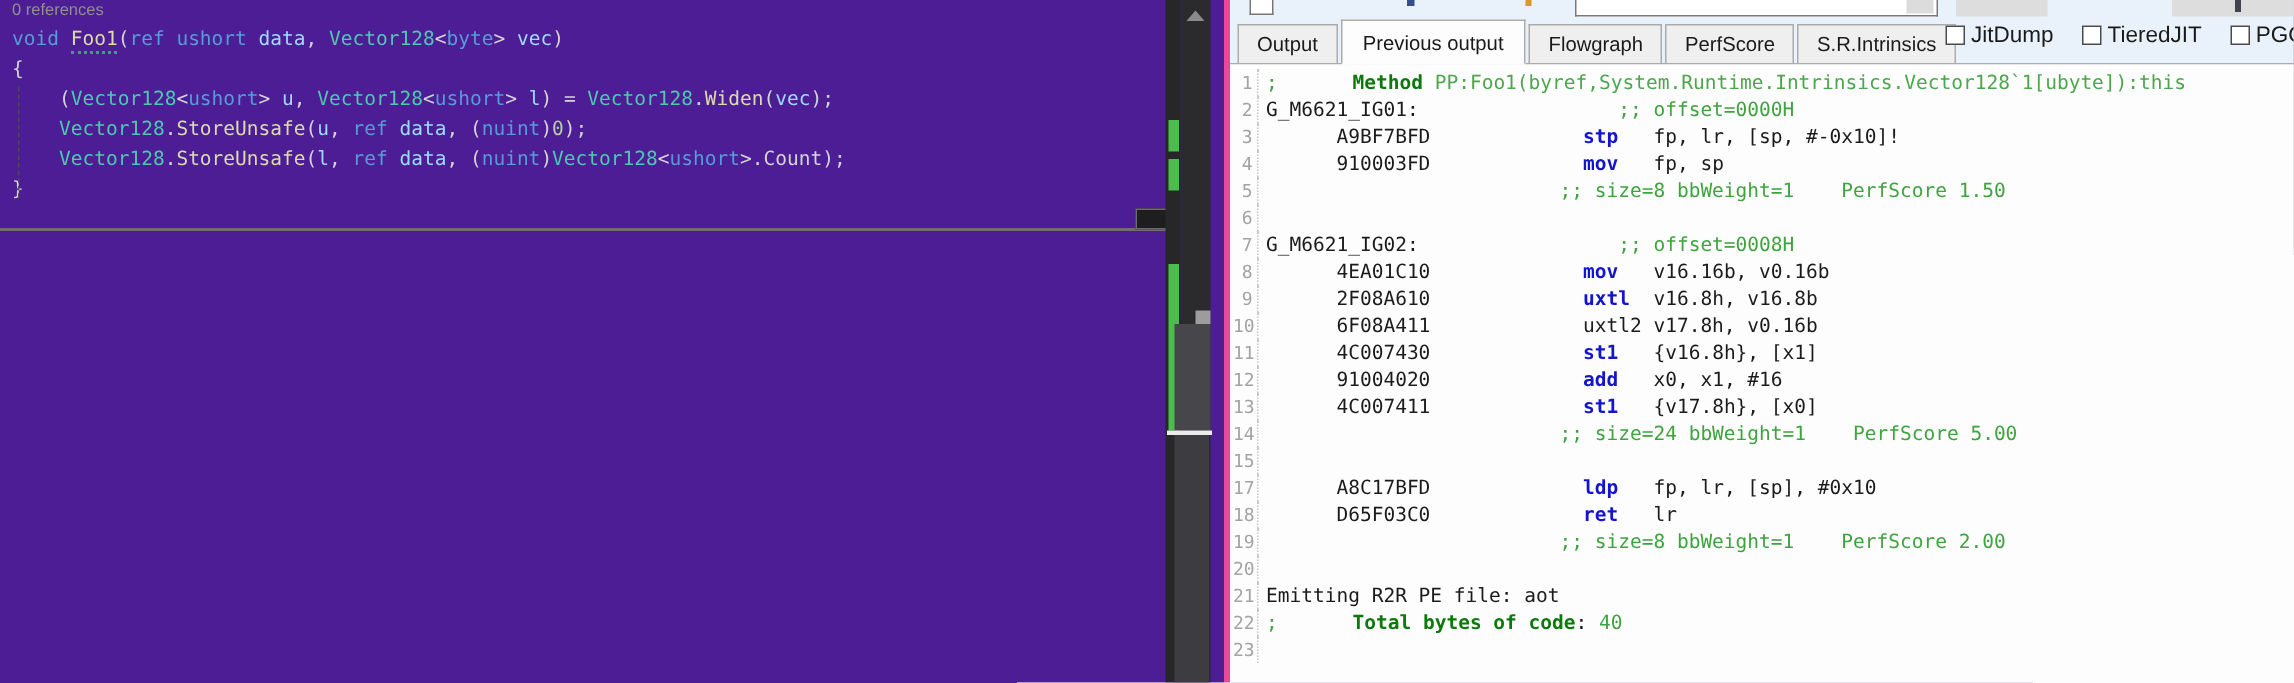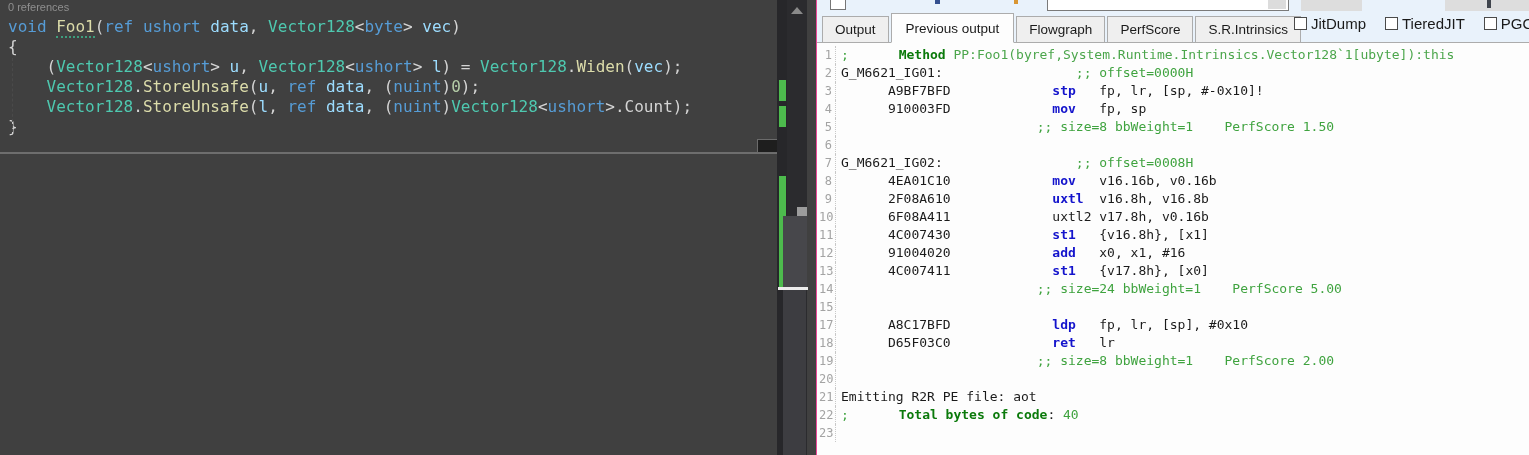--- a/index.html
+++ b/index.html
@@ -1,25 +1,25 @@
 <!DOCTYPE html>
 <html><head>
 <meta charset="utf-8">
 <style>
   * { margin:0; padding:0; box-sizing:border-box; }
   html,body { width:1529px; height:455px; overflow:hidden; background:#fff;
               font-family:"Liberation Sans", sans-serif; }
   #stage { position:relative; width:1529px; height:455px; overflow:hidden; }
 
   
-  #editor { position:absolute; left:0; top:0; width:816px; height:455px; background:#404040; }
+  #editor { position:absolute; left:0; top:0; width:816px; height:455px; background:#4c1d95; }
   .codelens { position:absolute; left:8px; top:1px; font-size:11px; color:#8f8f8f;
               font-family:"Liberation Sans", sans-serif; }
   #code { position:absolute; left:8px; top:17px; font-family:"DejaVu Sans Mono", monospace;
-          font-size:16px; line-height:20px; white-space:pre; }
+          font-size:13px; line-height:20px; white-space:pre; }
   .c-kw { color:#569cd6; } .c-ty { color:#4ec9b0; } .c-me { color:#dcdcaa; }
   .c-pa { color:#9cdcfe; } .c-pu { color:#d4d4d4; } .c-nu { color:#b5cea8; }
   .uline { border-bottom:2px dotted #3e9e7e; }
   #indent-guide { position:absolute; left:12px; top:58px; height:74px; width:0;
                   border-left:1px dashed #4a4a4a; }
   #splitter { position:absolute; left:0; top:152px; width:784px; height:2px; background:#6e6e6e; }
   #splitter-cap { position:absolute; left:757px; top:139px; width:27px; height:14px;
                   border:1px solid #6b6b6b; background:#1e1e1e; }
   
   #sb-margin { position:absolute; left:777px; top:0; width:10px; height:455px; background:#27272a; }
@@ -28,21 +28,21 @@
   #sb-arrow { position:absolute; left:791px; top:7px; width:0; height:0;
               border-left:6px solid transparent; border-right:6px solid transparent;
               border-bottom:7px solid #8a8a8a; }
   #sb-knob { position:absolute; left:797px; top:207px; width:10px; height:9px; background:#9c9c9c; }
   #sb-thumb { position:absolute; left:783px; top:216px; width:24px; height:71px; background:#47474b; }
   #sb-white { position:absolute; left:778px; top:287px; width:30px; height:3px; background:#ececec; }
   #sb-lower { position:absolute; left:783px; top:290px; width:23px; height:165px; background:#3d3d41; }
 
   
   #panel { position:absolute; left:816px; top:0; width:713px; height:455px;
-           background:#e9f2fb; border-left:1px solid #ec4899; }
+           background:#e9f2fb; border-left:4px solid #ec4899; }
   
   .strip-cb { position:absolute; left:13px; top:0; width:16px; height:10px; background:#fff;
               border:1px solid #767676; border-top:none; }
   .speck-b { position:absolute; left:118px; top:0; width:5px; height:4px; background:#35508f; }
   .speck-o { position:absolute; left:197px; top:0; width:4px; height:4px; background:#d99633; }
   .strip-input { position:absolute; left:230px; top:0; width:242px; height:11px; background:#fff;
                  border:1px solid #7a7a7a; border-top:none; }
   .strip-input-inner { position:absolute; right:2px; top:0; width:18px; height:9px; background:#dcdcdc; }
   .strip-btn-a { position:absolute; left:484px; top:0; width:61px; height:11px; background:#dddddd; }
   .strip-btn-b { position:absolute; left:628px; top:0; width:85px; height:11px; background:#dddddd; }

